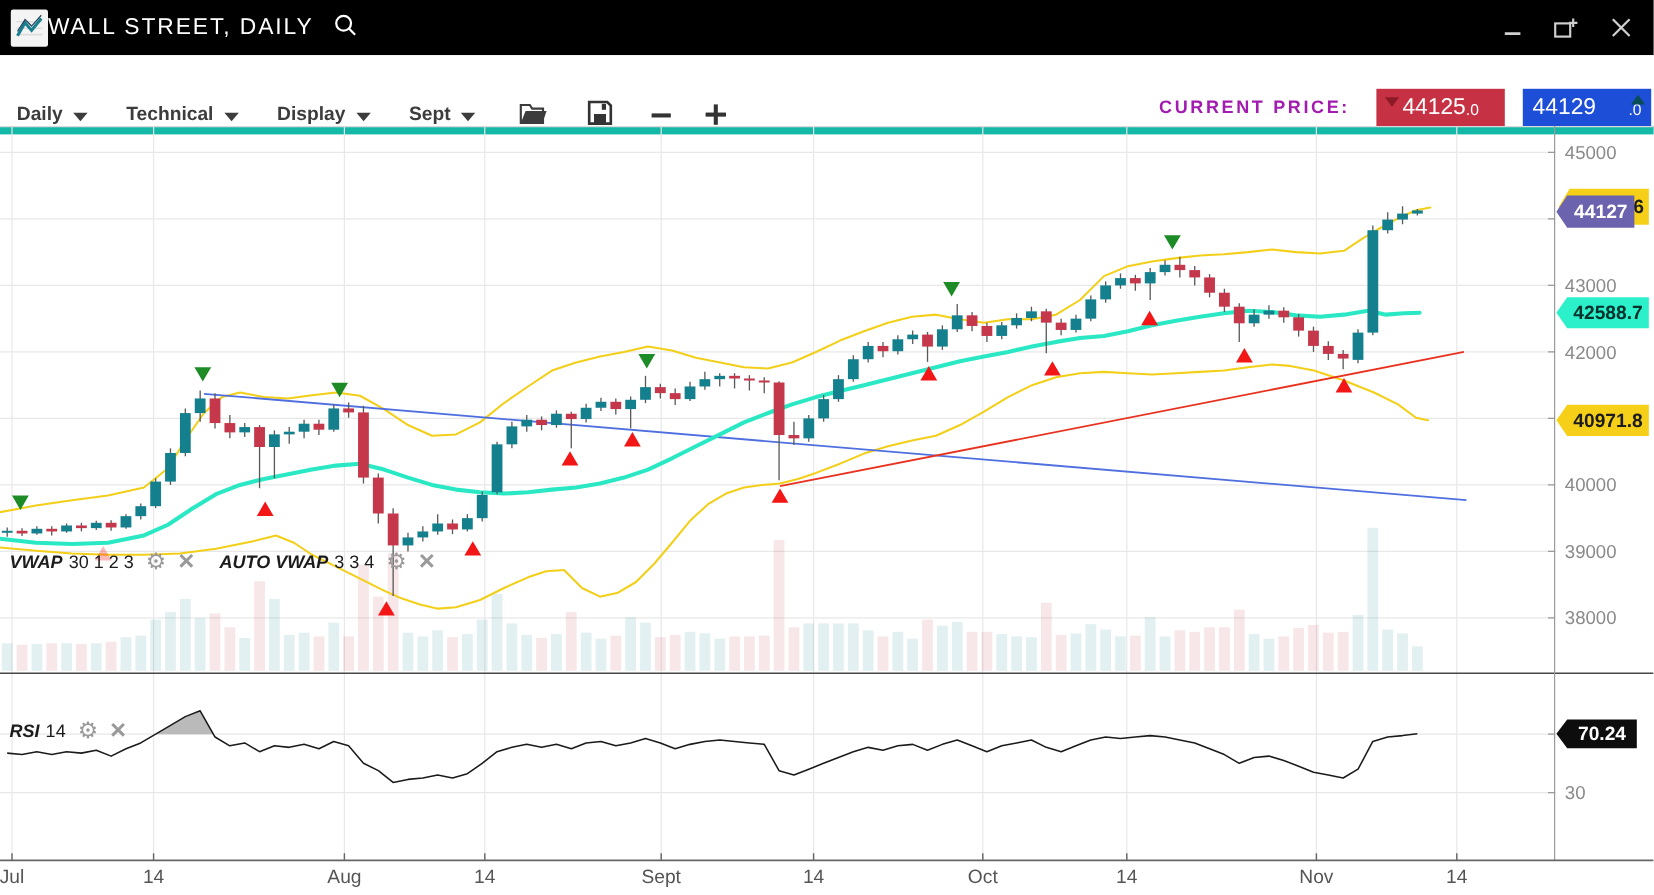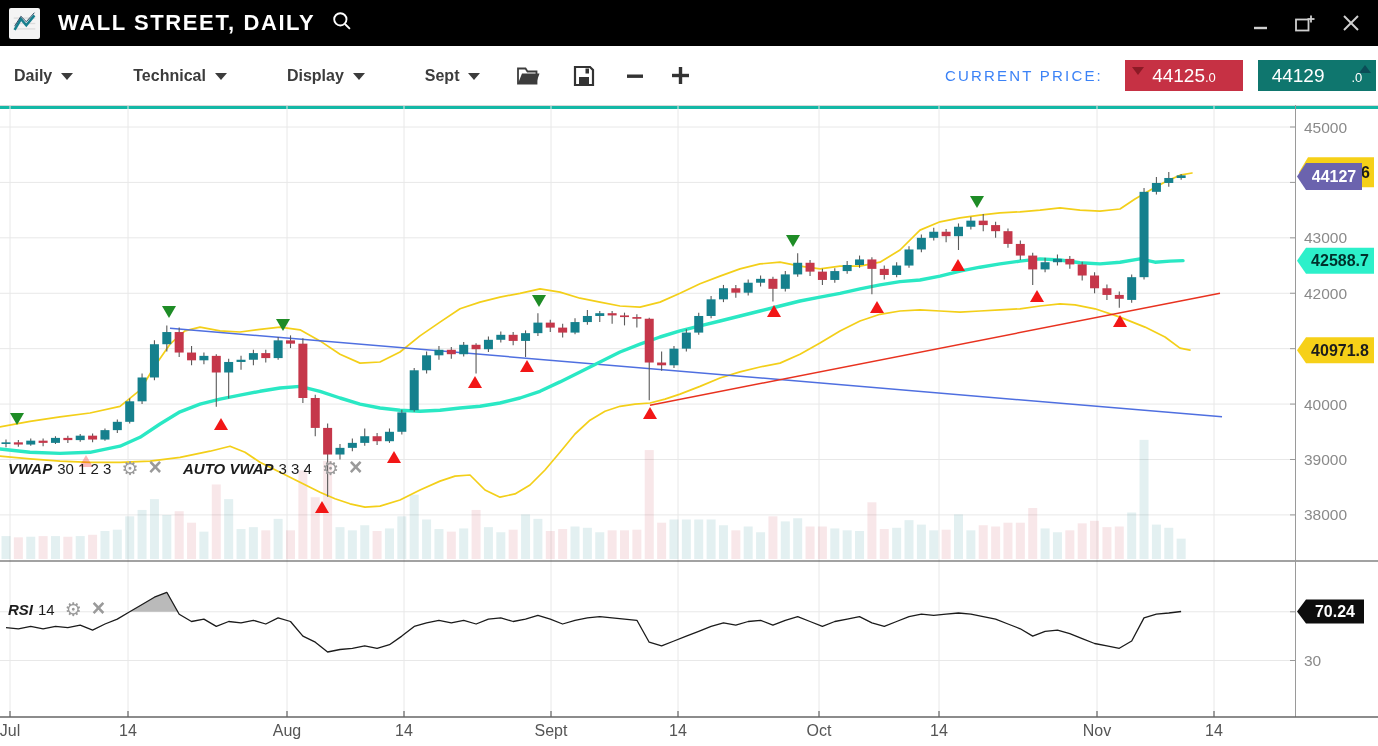--- a/index.html
+++ b/index.html
@@ -1,38 +1,38 @@
 <!DOCTYPE html>
 <html><head>
 <meta charset="utf-8">
 <style>
   html,body{margin:0;padding:0;width:1378px;height:746px;background:#fff;overflow:hidden;
     font-family:"Liberation Sans",sans-serif;}
   .titlebar{position:absolute;left:0;top:0;width:1378px;height:46px;background:#000;
     display:flex;align-items:center;}
   .applogo{width:31px;height:31px;background:#f4f4f4;border-radius:2px;margin-left:9px;
     display:flex;align-items:center;justify-content:center;}
-  .wtitle{color:#fff;font-size:22px;letter-spacing:1.6px;margin-left:18px;font-weight:700;}
+  .wtitle{color:#fff;font-size:19px;letter-spacing:1.6px;font-weight:400;}
   .searchicon{margin-left:16px;cursor:pointer;}
   .wincontrols{margin-left:auto;display:flex;align-items:center;gap:26px;margin-right:18px;}
   .wincontrols span{display:flex;align-items:center;cursor:pointer;}
   .toolbar{position:absolute;left:0;top:46px;width:1378px;height:59px;background:#fff;
-    border-bottom:4px solid #14b8a6;display:flex;align-items:center;}
+    border-bottom:7px solid #14b8a6;display:flex;align-items:flex-end;}
   .menu{font-size:16px;font-weight:bold;color:#3c3c3c;display:flex;align-items:center;
-    cursor:pointer;margin-left:60px;}
+    cursor:pointer;margin-left:32px;}
   .menu:first-child{margin-left:14px;}
   .caret{width:0;height:0;border-left:6px solid transparent;border-right:6px solid transparent;
     border-top:7px solid #3c3c3c;margin-left:9px;margin-top:2px;}
   .tbicon{margin-left:36px;cursor:pointer;display:flex;align-items:center;}
   .pricecluster{margin-left:auto;display:flex;align-items:center;margin-right:2px;}
-  .cplabel{font-size:15px;letter-spacing:2.2px;color:#3b82f6;font-weight:400;}
-  .pricebox{width:118px;height:31px;display:flex;align-items:center;justify-content:center;
+  .cplabel{font-size:15px;letter-spacing:2.2px;color:#a21caf;font-weight:700;}
+  .pricebox{width:107px;height:31px;display:flex;align-items:center;justify-content:center;
     color:#fff;font-size:19px;position:relative;cursor:pointer;}
   .bidbox{background:#c63144;margin-left:22px;}
-  .askbox{background:#0f766e;margin-left:15px;gap:27px;}
+  .askbox{background:#1d4ed8;margin-left:15px;gap:27px;}
   .frac{font-size:13px;margin-top:4px;}
   .tri-dn{width:0;height:0;border-left:6px solid transparent;border-right:6px solid transparent;
     border-top:8px solid #8c1a26;position:absolute;left:7px;top:7px;}
   .tri-up{width:0;height:0;border-left:6px solid transparent;border-right:6px solid transparent;
     border-bottom:8px solid #0b4d57;position:absolute;right:5px;top:5px;}
   .chartwrap{position:absolute;left:0;top:105px;width:1090px;height:641px;}
   .indlabel{position:absolute;font-size:15px;color:#1c1c1c;display:flex;align-items:center;
     white-space:nowrap;background:transparent;}
   .indlabel b{font-weight:bold;margin-right:5px;font-style:italic;}
   .gear{font-family:"DejaVu Sans",sans-serif;color:#9a9a9a;font-size:19px;margin-left:10px;

